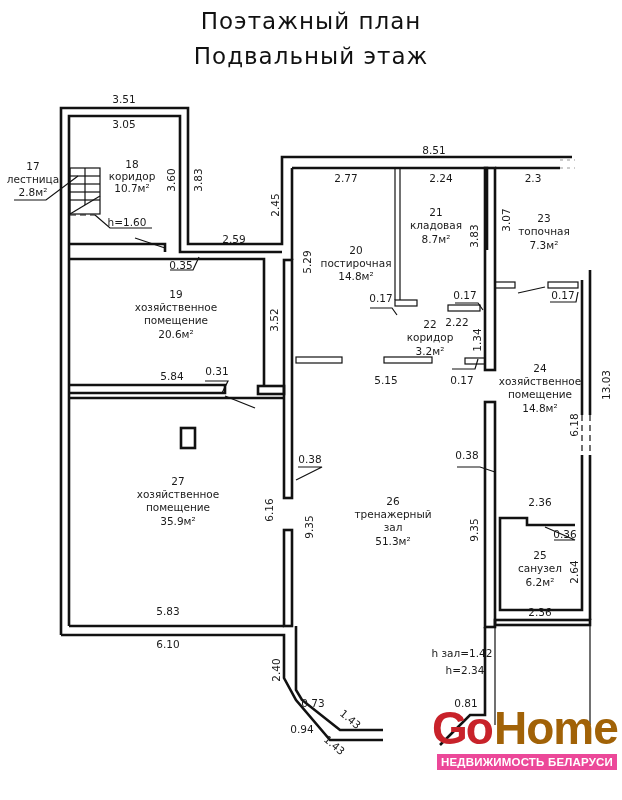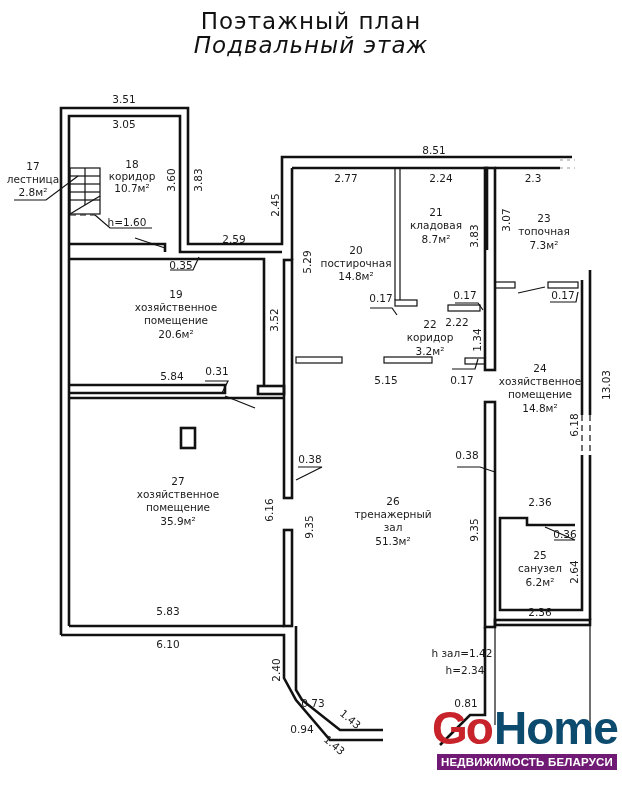--- a/index.html
+++ b/index.html
@@ -12,30 +12,30 @@
   .wall { fill: none; stroke: #111; stroke-width: 2.6; }
   .thin { fill: none; stroke: #111; stroke-width: 1.2; }
   .dash { fill: none; stroke: #111; stroke-width: 1.2; stroke-dasharray: 6 4; }
   .faint { fill: none; stroke: #999; stroke-width: 1; stroke-dasharray: 3 4; }
   .dim { font-size: 10.5px; }
   .room { font-size: 10.5px; }
   .logo { position: absolute; left: 388px; top: 705px; width: 190px; height: 70px; margin-left: 44px; }
   .logo-go { position: absolute; left: 0; top: 0; font-family: "Liberation Sans", sans-serif;
              font-weight: bold; font-size: 46px; line-height: 46px; color: #c8222a; letter-spacing: -2px; }
   .logo-home { position: absolute; left: 62px; top: 0; font-family: "Liberation Sans", sans-serif;
-               font-weight: bold; font-size: 46px; line-height: 46px; color: #0c4a6e; letter-spacing: -1px; }
-  .logo-bar { position: absolute; left: 5px; top: 49px; width: 180px; height: 16px; background: #701a75;
+               font-weight: bold; font-size: 46px; line-height: 46px; color: #a16207; letter-spacing: -1px; }
+  .logo-bar { position: absolute; left: 5px; top: 49px; width: 180px; height: 16px; background: #ec4899;
               color: #fff; font-family: "Liberation Sans", sans-serif; font-weight: bold; font-size: 11.5px;
               line-height: 16px; text-align: center; letter-spacing: 0.2px; }
 </style>
 </head>
 <body>
 
 <div class="title" style="top:8px;">Поэтажный план</div>
-<div class="title" style="top:32px;font-style:italic;">Подвальный этаж</div>
+<div class="title" style="top:43px;">Подвальный этаж</div>
 
 <svg id="plan" width="622" height="800" viewBox="0 0 622 800">
 
   <g>
 
     <polyline class="wall" points="61,635 61,108 188,108 188,244 282,244 282,157 572,157"></polyline>
     <polyline class="wall" points="69,626 69,116 180,116 180,252 282,252"></polyline>
     <polyline class="wall" points="69,244 165,244 165,252"></polyline>
 
     <polyline class="wall" points="69,259 264,259 264,385"></polyline>

